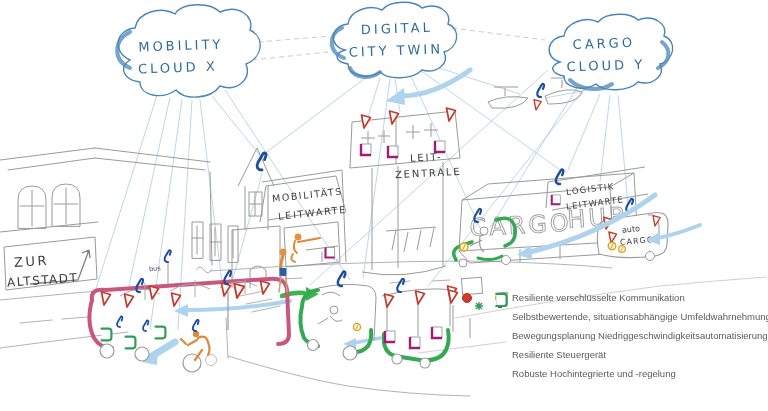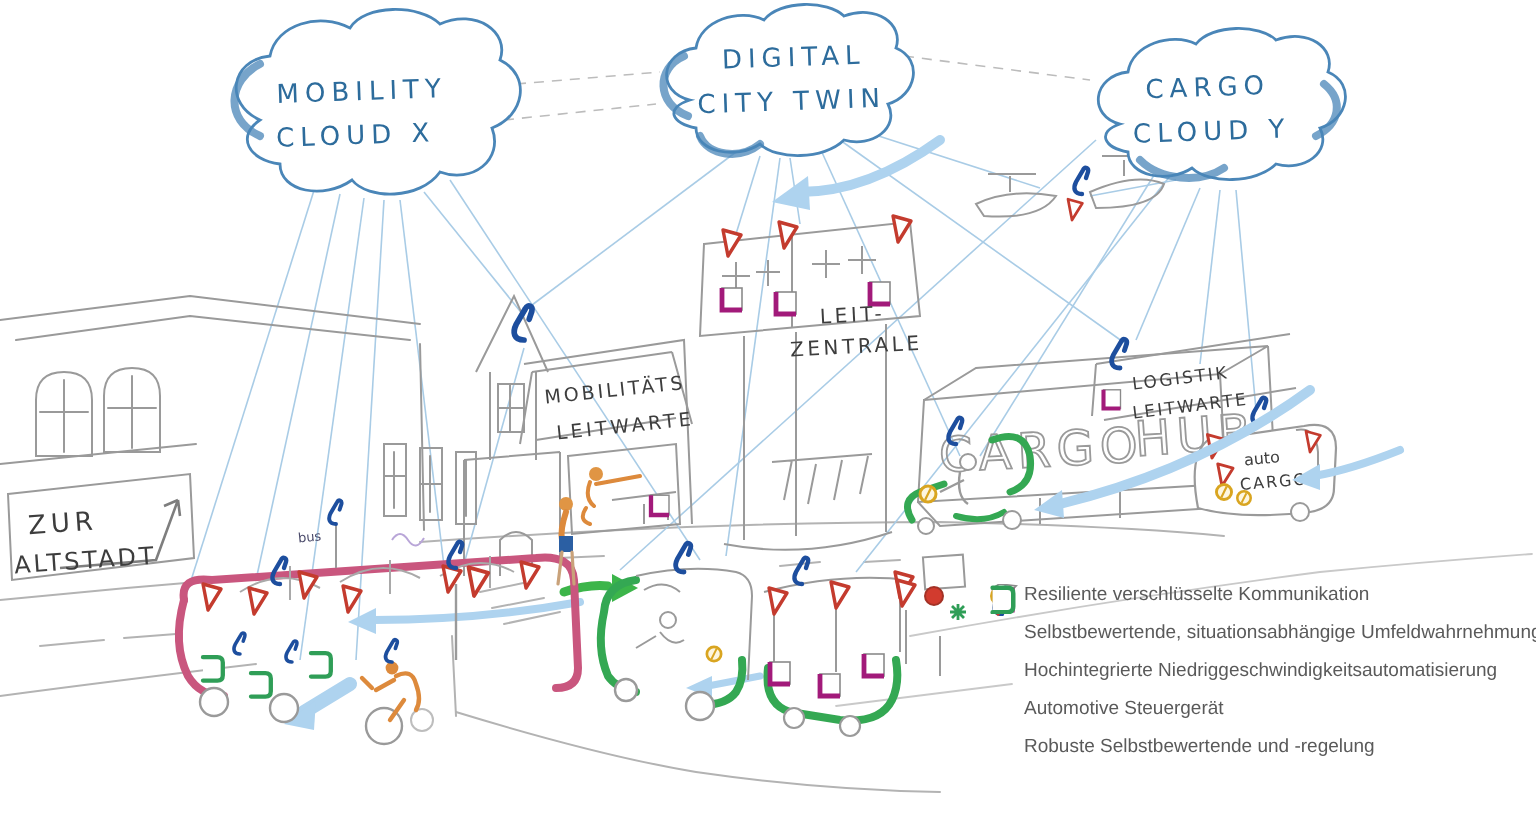--- a/index.html
+++ b/index.html
@@ -338,34 +338,34 @@
     </span>
     <span class="legend-label">Selbstbewertende, situationsabhängige Umfeldwahrnehmung</span>
   </div>
   <div class="legend-row">
     <span class="legend-icon">
       <svg width="12" height="12" viewBox="-6 -6 12 12">
             <circle r="4.2" fill="#fdf6e0" stroke="#d9a520" stroke-width="1.6"></circle>
             <path d="M-1.5,3 L1.5,-3" stroke="#d9a520" stroke-width="1.2"></path>
           </svg>
     </span>
-    <span class="legend-label">Hochintegrierte Niedriggeschwindigkeitsautomatisierung</span>
+    <span class="legend-label">Bewegungsplanung Niedriggeschwindigkeitsautomatisierung</span>
   </div>
   <div class="legend-row">
     <span class="legend-icon">
       <svg width="15" height="15" viewBox="-8 -8 16 16">
             <path d="M-5,-6 L-2,-8 L7,-7 L5,-5" fill="none" stroke="#8a8a8a" stroke-width="0.9"></path>
             <rect x="-5" y="-6" width="10" height="11" fill="#fff" stroke="#8a8a8a" stroke-width="0.9"></rect>
             <path d="M5,-6 V6 H-5" stroke="#a21a7a" stroke-width="2.4" fill="none"></path>
           </svg>
     </span>
-    <span class="legend-label">Automotive Steuergerät</span>
+    <span class="legend-label">Resiliente Steuergerät</span>
   </div>
   <div class="legend-row">
     <span class="legend-icon">
       <svg width="14" height="15" viewBox="-7 -8 14 16">
             <path d="M-5,-6 H3 Q6,-6 6,-3 V4 Q6,7 3,7 H-5" fill="#fff" stroke="#2f9e57" stroke-width="2.4" stroke-linecap="round" stroke-linejoin="round"></path>
           </svg>
     </span>
-    <span class="legend-label">Robuste Selbstbewertende und -regelung</span>
+    <span class="legend-label">Robuste Hochintegrierte und -regelung</span>
   </div>
 </div>
 </div>
 
 </body></html>

